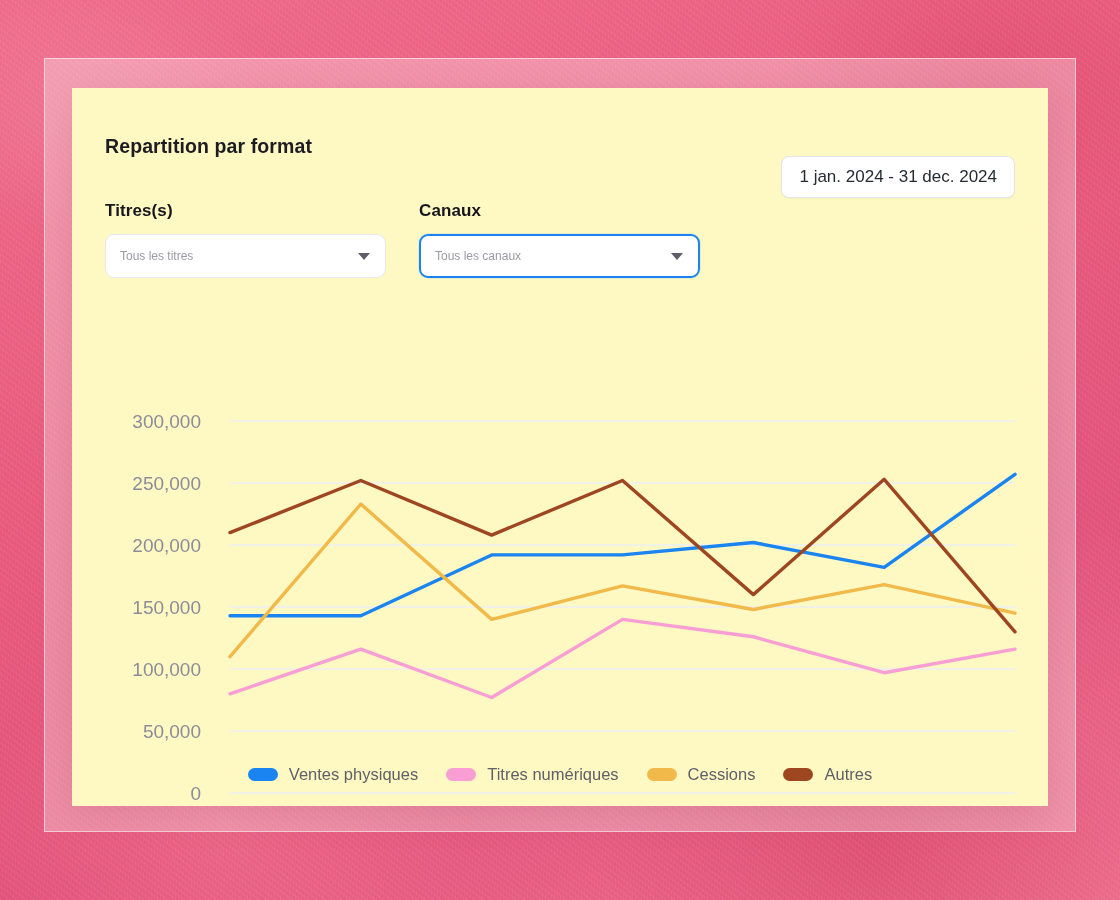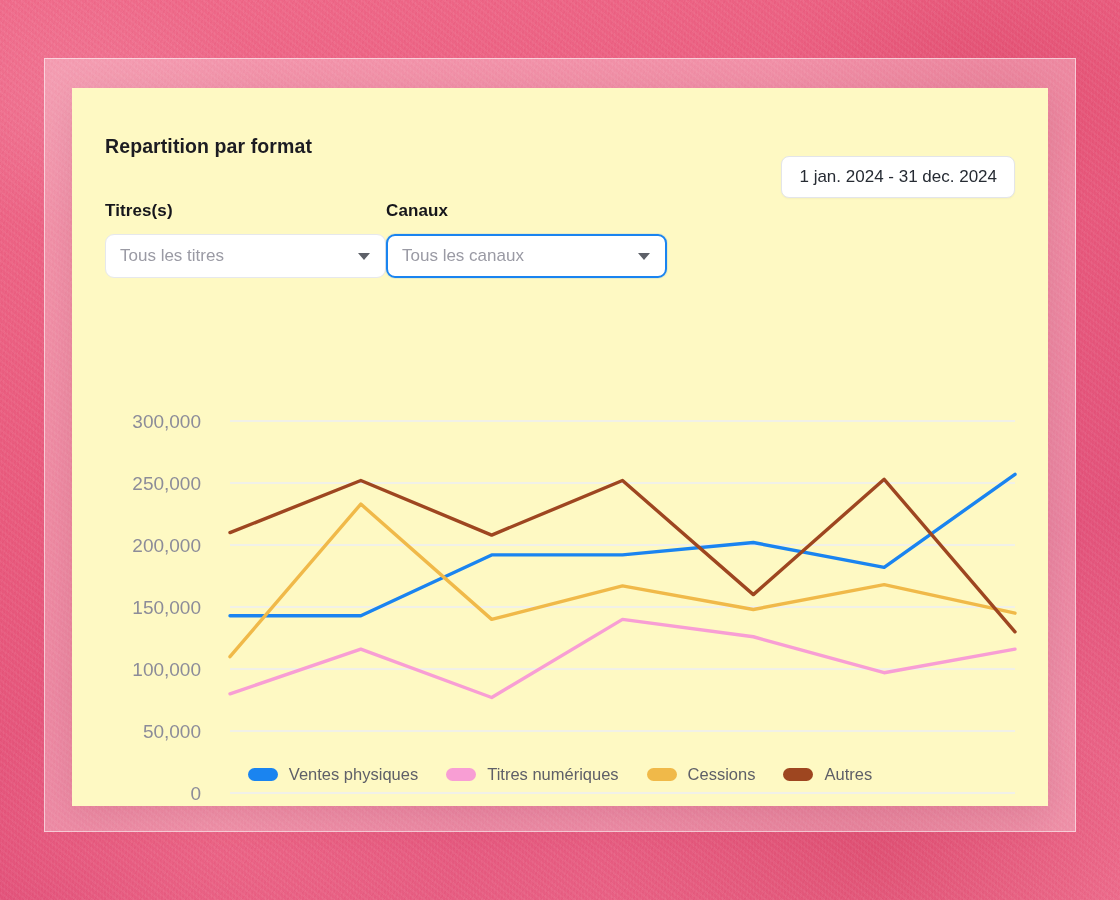--- a/index.html
+++ b/index.html
@@ -94,20 +94,21 @@
     margin-top: 32px;
   }
 
   
   #filters {
     position: absolute;
     left: 33px;
     top: 113px;
     width: 910px;
     display: flex;
+    gap: 33px;
   }
   .filter-group { width: 281px; }
   .filter-label {
     font-size: 17px;
     font-weight: 700;
     color: #16161c;
     margin-bottom: 13px;
     display: block;
     letter-spacing: .1px;
   }
@@ -120,21 +121,21 @@
     display: flex;
     align-items: center;
     padding: 0 14px;
     cursor: pointer;
   }
   .select-box.focused {
     border: 2px solid #1a84f0;
     box-shadow: 0 0 0 1px rgba(26,132,240,.10);
   }
   .select-value {
-    font-size: 17px;
+    font-size: 12px;
     color: #9a9aa4;
   }
   .caret {
     position: absolute;
     right: 15px;
     top: 50%;
     margin-top: -3px;
     width: 0; height: 0;
     border-left: 6.5px solid transparent;
     border-right: 6.5px solid transparent;

